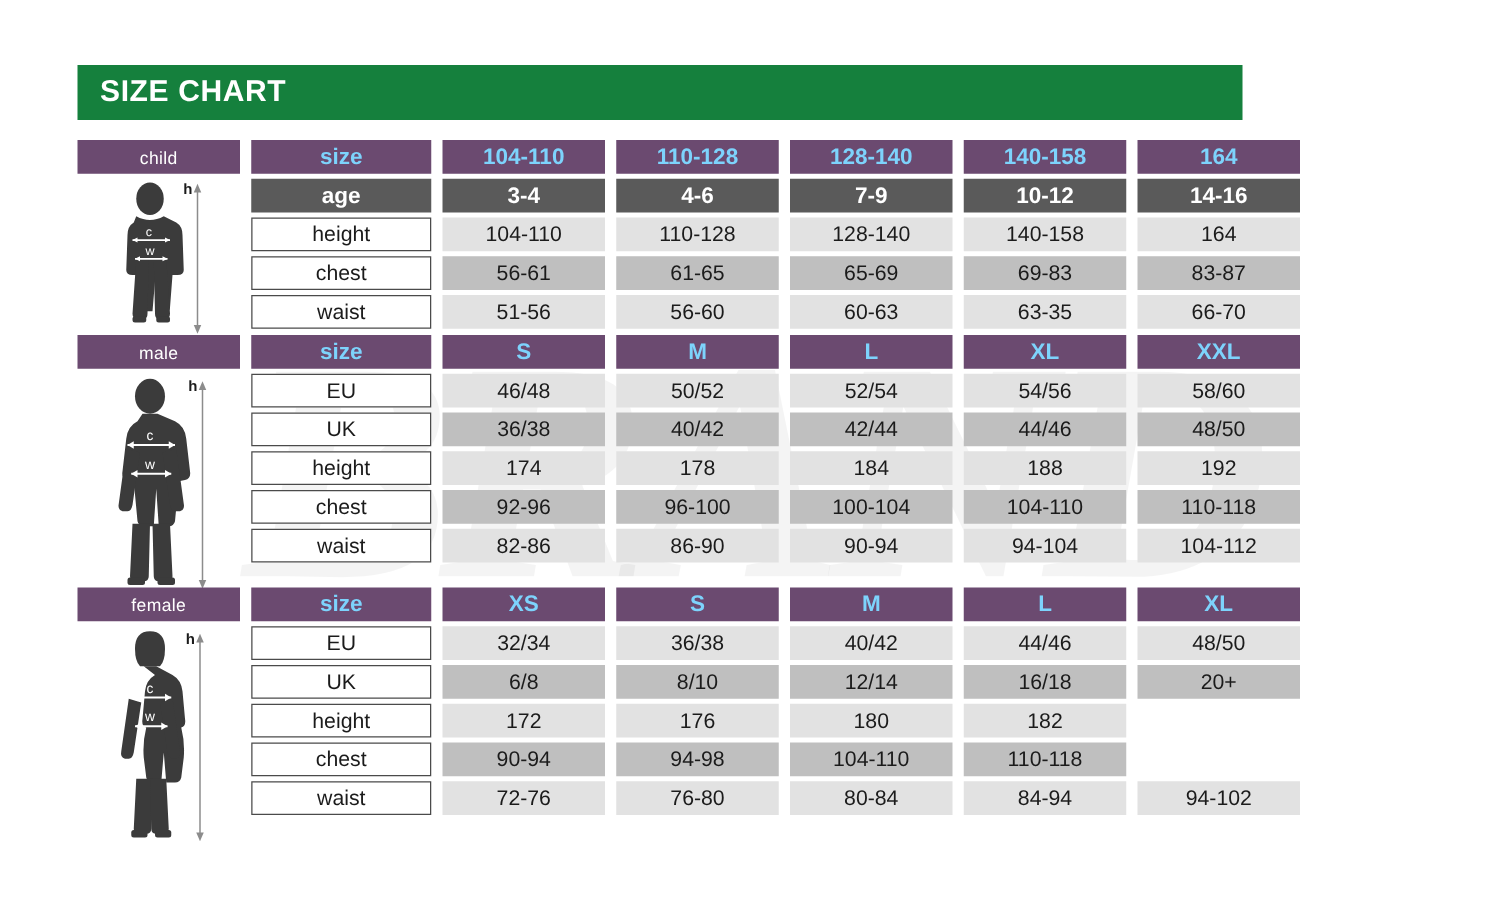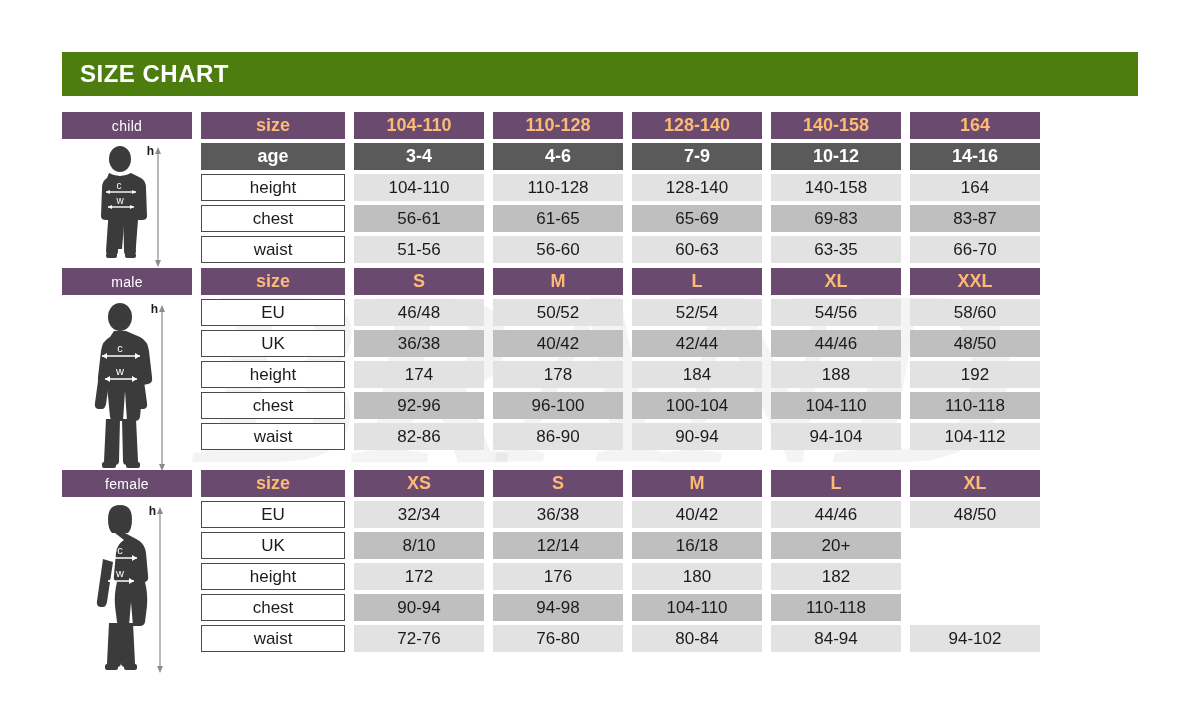--- a/index.html
+++ b/index.html
@@ -35,23 +35,23 @@
     letter-spacing: -10px;
     white-space: nowrap;
     pointer-events: none;
     user-select: none;
     z-index: 0;
   }
   .title-bar {
     position: absolute;
     left: 62px;
     top: 52px;
-    width: 1076px;
+    width: 932px;
     height: 44px;
-    background: #4d7c0f;
+    background: #15803d;
     display: flex;
     align-items: center;
     z-index: 2;
   }
   .title-bar .title {
     color: #ffffff;
     font-size: 24px;
     font-weight: bold;
     letter-spacing: 0.5px;
     padding-left: 18px;
@@ -82,21 +82,21 @@
     color: #1b1b1b;
     text-align: center;
   }
   .col-figure { width: 130px; flex: 0 0 130px; margin-right: 9px; }
   .col-label  { width: 144px; flex: 0 0 144px; margin-right: 9px; }
   .col-val    { width: 130px; flex: 0 0 130px; margin-right: 9px; }
   .col-val:last-child { margin-right: 0; }
 
   .hdr-purple {
     background: #6b4a70;
-    color: #fdba74;
+    color: #7dd3fc;
     font-weight: bold;
     font-size: 18px;
   }
   .hdr-group {
     background: #6b4a70;
     color: #ffffff;
     font-weight: normal;
     font-size: 14px;
     letter-spacing: 0.3px;
   }
@@ -314,20 +314,21 @@
           <div class="cell col-label label-white">EU</div>
           <div class="cell col-val val-light">32/34</div>
           <div class="cell col-val val-light">36/38</div>
           <div class="cell col-val val-light">40/42</div>
           <div class="cell col-val val-light">44/46</div>
           <div class="cell col-val val-light">48/50</div>
         </div>
         <div class="row">
           <div class="cell col-figure"></div>
           <div class="cell col-label label-white">UK</div>
+          <div class="cell col-val val-mid">6/8</div>
           <div class="cell col-val val-mid">8/10</div>
           <div class="cell col-val val-mid">12/14</div>
           <div class="cell col-val val-mid">16/18</div>
           <div class="cell col-val val-mid">20+</div>
         </div>
         <div class="row">
           <div class="cell col-figure"></div>
           <div class="cell col-label label-white">height</div>
           <div class="cell col-val val-light">172</div>
           <div class="cell col-val val-light">176</div>

